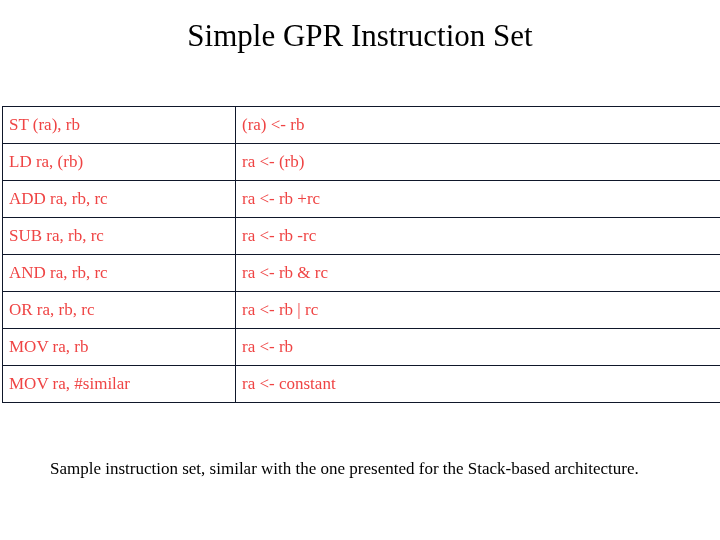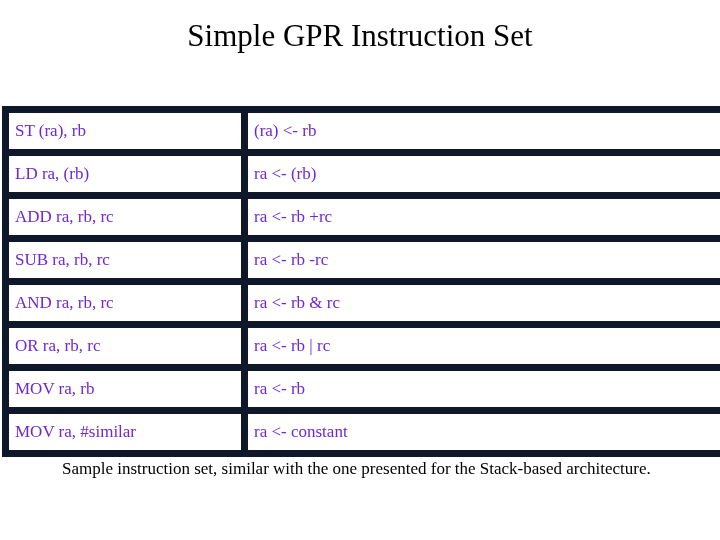--- a/index.html
+++ b/index.html
@@ -34,40 +34,40 @@
   }
   .isa-table {
     position: absolute;
     top: 106px;
     left: 2px;
     width: 716px;
     border-collapse: collapse;
     table-layout: fixed;
   }
   .isa-table td {
-    border: 7px solid #0f172a;
+    border: 1px solid #0f172a;
     font-size: 17px;
     font-family: "Liberation Serif", serif;
     height: 36px;
     padding: 0 0 0 6px;
     vertical-align: middle;
-    color: #6d28d9;
+    color: #ef4444;
     white-space: nowrap;
     overflow: hidden;
   }
   .isa-table td.col-instr {
     width: 226px;
   }
   .isa-table td.col-sem {
     width: 488px;
   }
   .caption {
     position: absolute;
     top: 456px;
-    left: 62px;
+    left: 50px;
     width: 620px;
     font-size: 17px;
     line-height: 25px;
     font-family: "Liberation Serif", serif;
     color: #000000;
   }
 </style>
 </head>
 <body>
 

